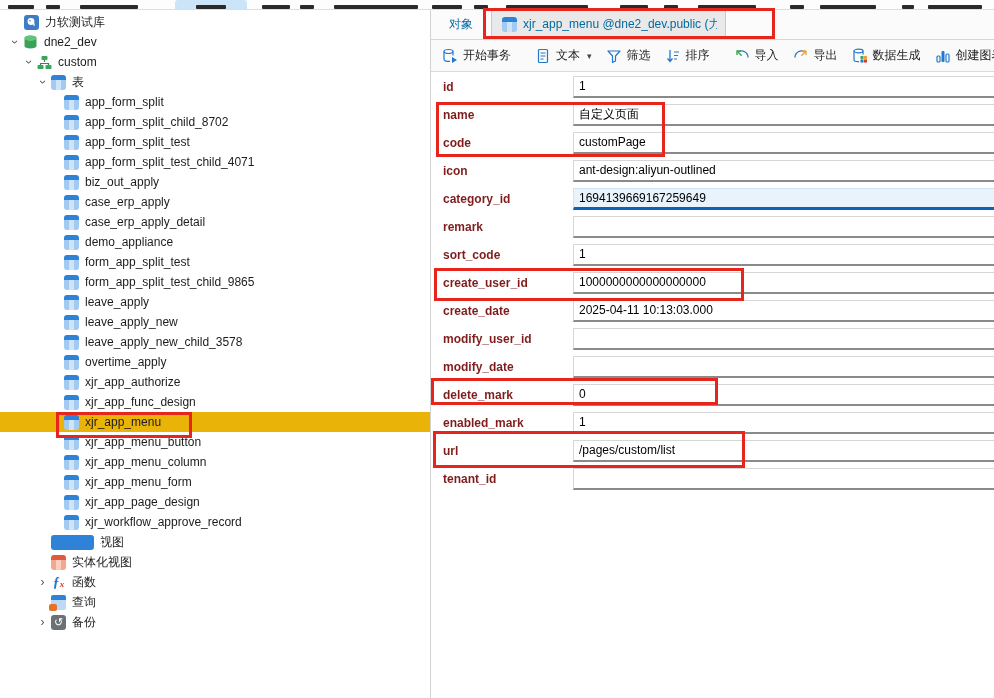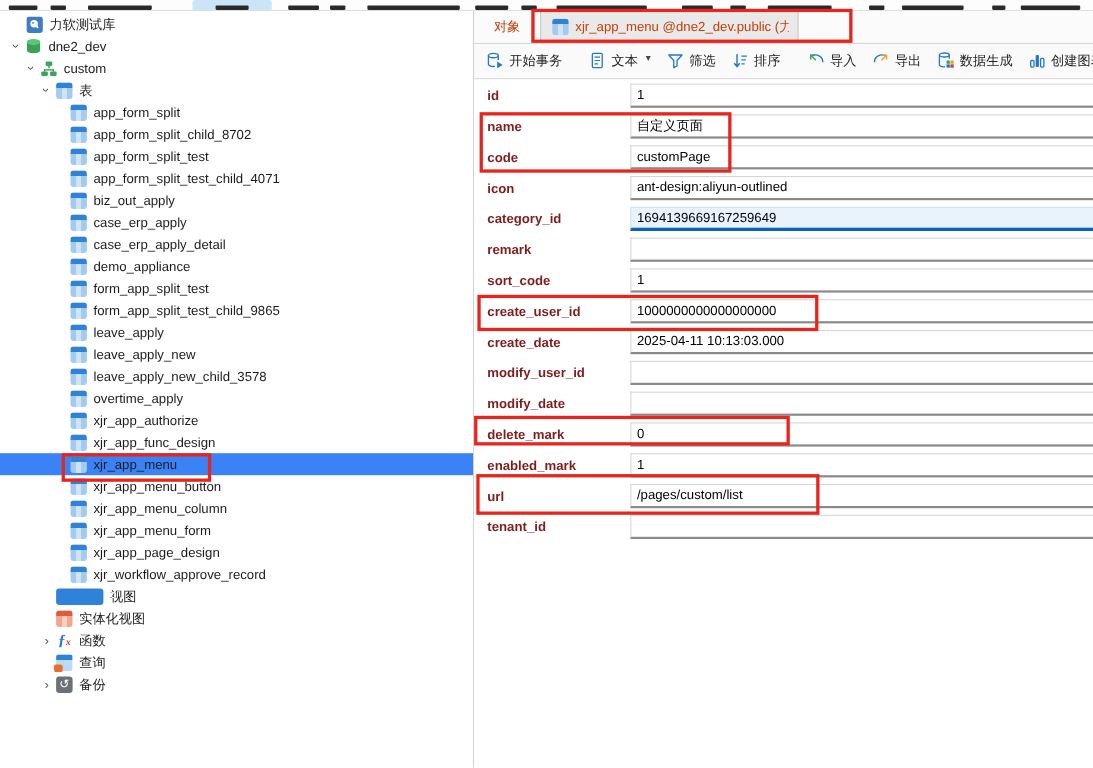--- a/index.html
+++ b/index.html
@@ -11,21 +11,21 @@
   .top-sliver { position:absolute; left:0; top:0; width:994px; height:10px;
     background:#fdfdfd; border-bottom:1px solid #dedede; overflow:hidden; }
   .frag { position:absolute; top:5px; height:4px; background:#2a2a2a; border-radius:1px; }
   .sliver-active { position:absolute; left:175px; top:0; width:72px; height:10px;
     background:#cbe4f8; border-radius:3px 3px 0 0; }
 
   
   .sidebar { position:absolute; left:0; top:10px; width:431px; height:688px;
     background:#fff; border-right:1px solid #d2d2d2; overflow:hidden; }
   .trow { display:flex; align-items:center; height:20px; font-size:12px; color:#1c1c1c; white-space:nowrap; }
-  .trow.selected { background:#3b82f6; }
+  .trow.selected { background:#eab308; }
   .chev { flex:0 0 13px; text-align:center; color:#555; font-size:12px; line-height:12px; }
   .chev.open { transform:rotate(90deg); }
   .chev.none { visibility:hidden; }
   .ticon { flex:0 0 15px; width:15px; height:15px; margin:0 6px 0 2px; position:relative; }
   .lv0 { padding-left:22px; } .lv1 { padding-left:8px; } .lv2 { padding-left:22px; }
   .lv3 { padding-left:36px; } .lv4 { padding-left:62px; }
   .tree-pad-top { height:2px; }
 
   
   .icon-table-sq { border-radius:3px;
@@ -47,30 +47,30 @@
   .icon-query-sq::after { content:""; position:absolute; left:-2px; bottom:-1px;
     width:8px; height:7px; background:#e8702a; border-radius:2px; }
   .icon-backup-sq { border-radius:3px; background:#6b7176; color:#fff; font-size:11px;
     text-align:center; line-height:15px; }
 
   
   .rpanel { position:absolute; left:431px; top:10px; width:563px; height:688px; background:#fff; }
 
   .tabbar { position:relative; height:30px; background:#fbfbfb; border-bottom:1px solid #d6d6d6;
     display:flex; align-items:stretch; }
-  .tab { display:flex; align-items:center; font-size:12px; color:#c2410c;text-align:right; }
+  .tab { display:flex; align-items:center; font-size:12px; color:#0369a1;text-align:right; }
   .tab-objects { width:60px; justify-content:center; }
   .tab-active { width:235px; background:#e9e9e9; border-left:1px solid #c9c9c9;
     border-right:1px solid #c9c9c9; padding:0 8px; }
   .tab-active .ticon { margin:0 6px 0 2px; }
   .tab-label { overflow:hidden; white-space:nowrap; }
 
   .toolbar { height:32px; background:#fafafa; border-bottom:1px solid #d9d9d9;
     display:flex; align-items:center; padding-left:4px; }
-  .tbtn { display:flex; gap:5px; padding:4px 7px; font-size:12px;
+  .tbtn { display:flex; align-items:center; gap:5px; padding:4px 7px; font-size:12px;
     color:#222; border-radius:3px; white-space:nowrap; }
   .tbtn svg { display:block; }
   .tsep { width:1px; height:18px; background:#dcdcdc; margin:0 5px; }
   .caret { font-size:9px; color:#444; margin-left:2px; }
 
   
   .form { position:relative; padding-top:1px; overflow:hidden; }
   .frow { display:flex; align-items:center; height:28px; }
   .flabel { flex:0 0 142px; padding-left:12px; font-size:12px; color:#7f1d1d; white-space:nowrap;font-weight:bold; }
   .fvalue { flex:1; height:22px; margin-right:-2px; background:#fff;

